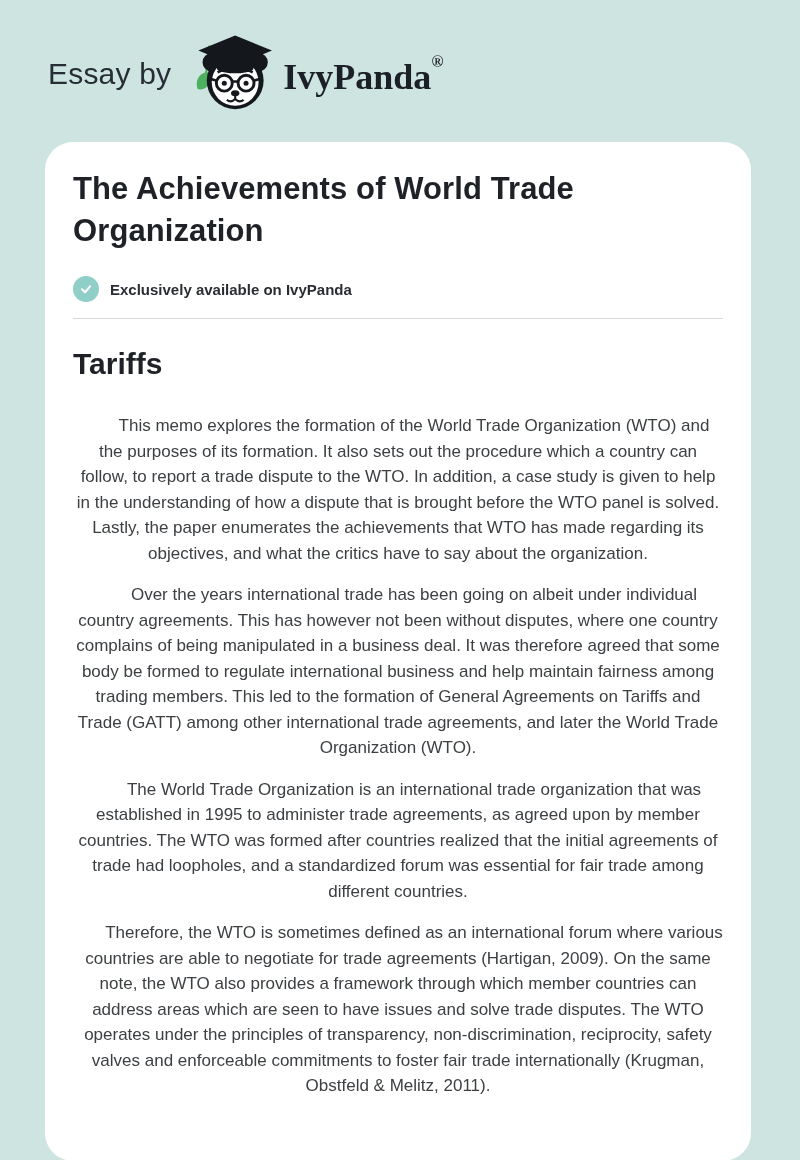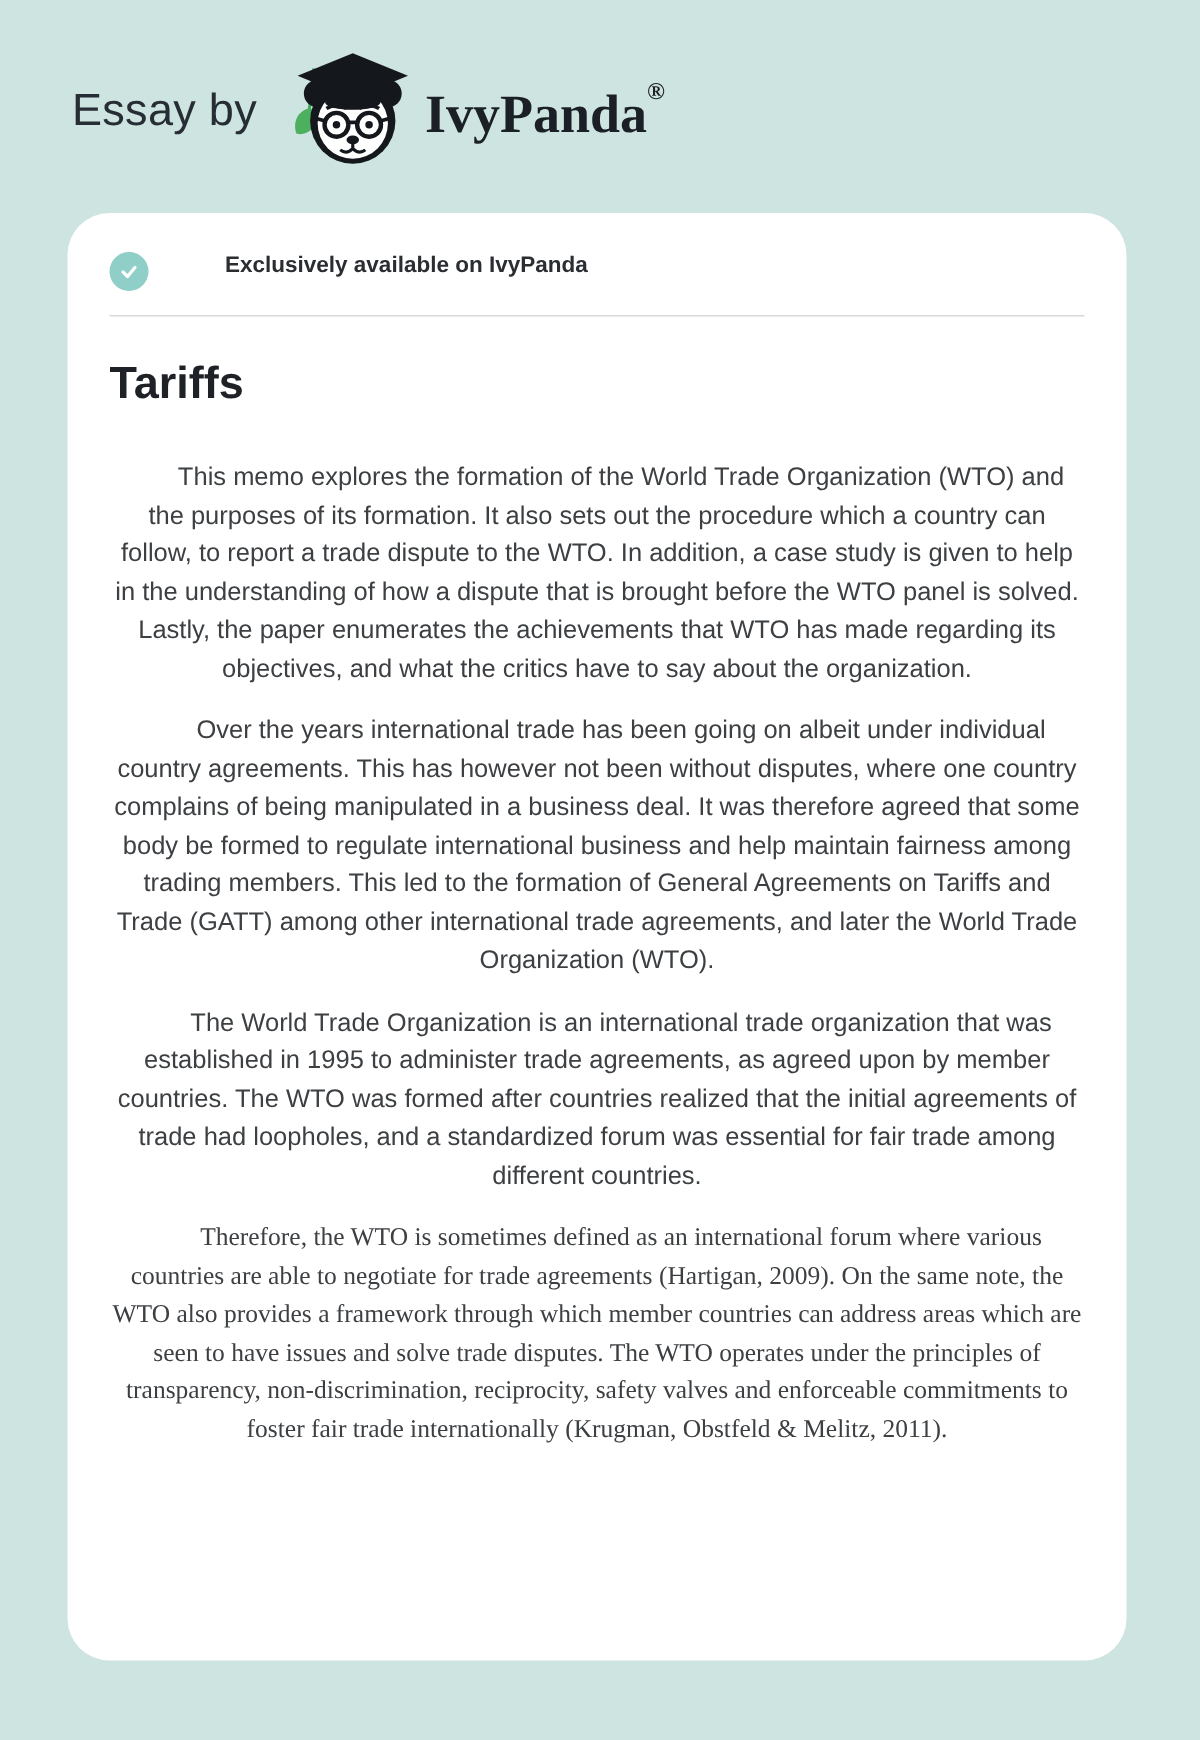--- a/index.html
+++ b/index.html
@@ -42,21 +42,21 @@
     border-radius:28px;
     padding:26px 28px 62px 28px;
     min-height:965px;
   }
   .card-title{
     margin:0 0 24px 0;
     font-size:31px;line-height:42px;font-weight:700;
     color:var(--title-text);
     letter-spacing:.1px;
   }
-  .badge-row{display:flex;margin:0 0 16px 0;gap:40px;}
+  .badge-row{display:flex;align-items:center;margin:0 0 16px 0;}
   .badge-circle{
     width:26px;height:26px;border-radius:50%;
     background:var(--badge-circle);
     display:flex;align-items:center;justify-content:center;
     flex:0 0 auto;
   }
   .badge-label{
     margin-left:11px;font-size:15px;font-weight:700;color:#2a2e33;
   }
   .divider{
@@ -67,21 +67,21 @@
     margin:28px 0 32px 0;
     font-size:30px;font-weight:700;color:var(--title-text);
   }
   .body-copy p{
     margin:0 0 16px 0;
     font-size:17px;line-height:25.5px;
     color:var(--body-text);
     text-indent:32px;
     text-align:center;
   }
-  .body-copy p:last-child{margin-bottom:0;font-family:Liberation Serif, serif;}
+  .body-copy p:last-child{margin-bottom:0;}
 </style>
 </head>
 <body>
 
 <header class="page-header">
   <span class="essay-by">Essay by</span>
   <div class="logo">
     <span>
       <svg width="92" height="84" viewBox="0 0 110 100" aria-hidden="true">
 
@@ -112,20 +112,21 @@
 
         <ellipse cx="60" cy="73" rx="5" ry="3.5" fill="#14181d"></ellipse>
         <path d="M60 76 L60 80 M60 80 Q55 85 50 81 M60 80 Q65 85 70 81" stroke="#14181d" stroke-width="2.5" fill="none"></path>
       </svg>
     </span>
     <span class="brand"><span>IvyPanda</span><sup>®</sup></span>
   </div>
 </header>
 
 <main class="card">
+  <h1 class="card-title">The Achievements of World Trade Organization</h1>
 
   <div class="badge-row">
     <span class="badge-circle">
       <svg width="16" height="16" viewBox="0 0 24 24" aria-hidden="true">
         <polyline points="6,12.5 10.5,17 18,8" fill="none" stroke="#ffffff" stroke-width="3.2" stroke-linecap="round" stroke-linejoin="round"></polyline>
       </svg>
     </span>
     <span class="badge-label">Exclusively available on IvyPanda</span>
   </div>
 

